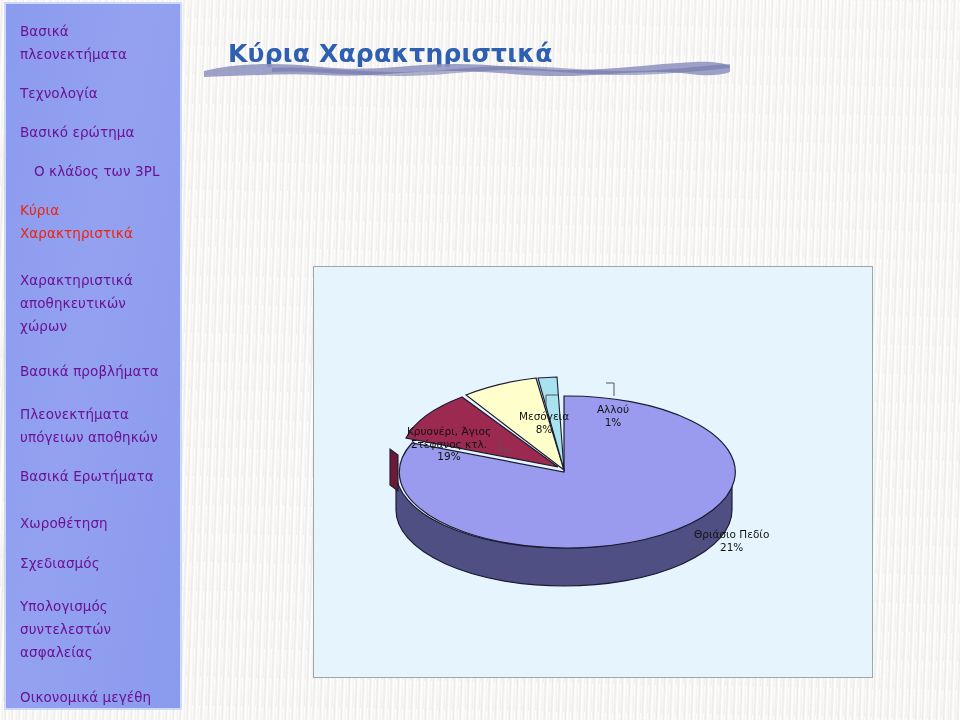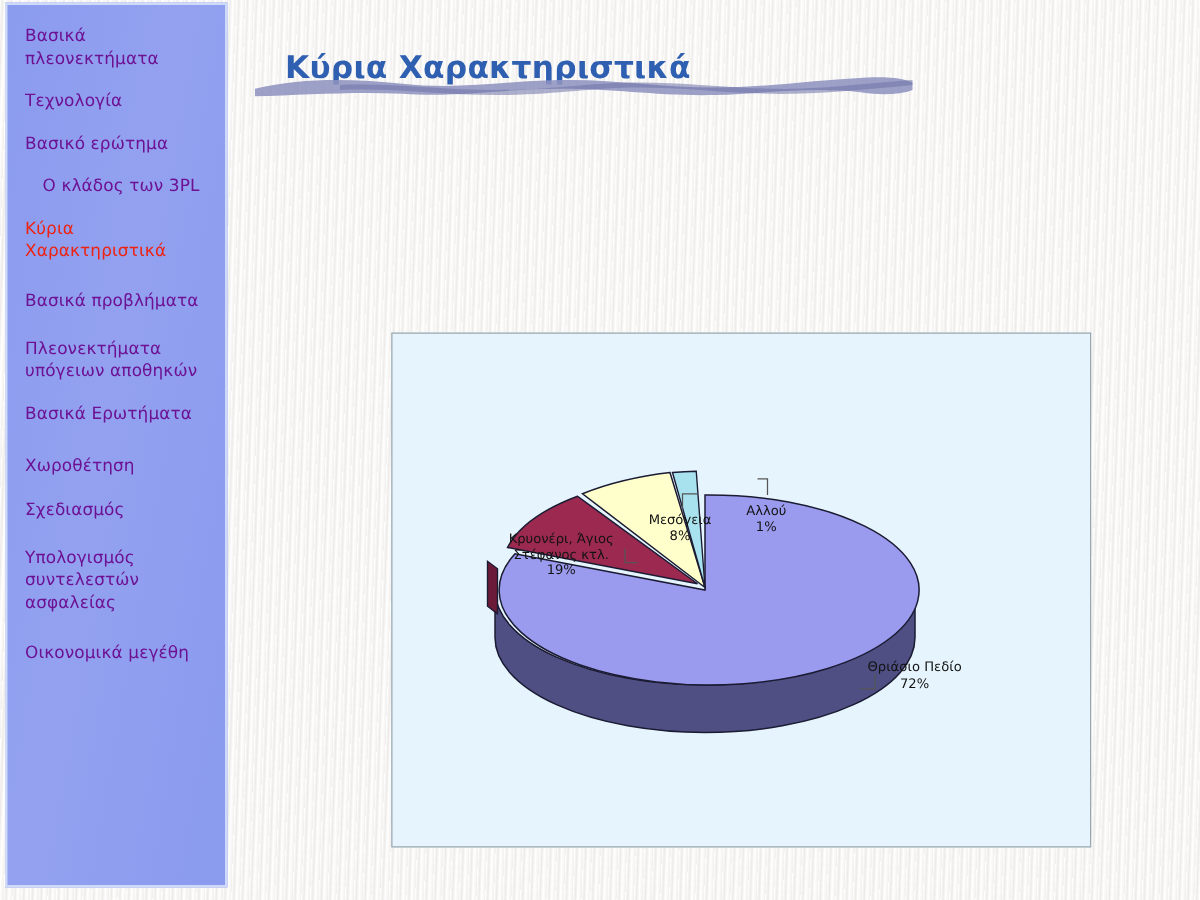--- a/index.html
+++ b/index.html
@@ -38,21 +38,21 @@
     width: 178px; height: 708px;
     background: #8c9cee;
     background-image: linear-gradient(100deg, #8b9bee 0%, #93a1f0 45%, #8a9aed 100%);
     border: 2px solid #cfd9f8;
     box-sizing: border-box;
     overflow: hidden;
   }
   .nav-item {
     color: #6d1193;
     font-size: 13.5px;
-    line-height: 18px;
+    line-height: 23px;
     padding-left: 14px;
     padding-right: 4px;
     font-family: "DejaVu Sans", sans-serif;
     letter-spacing: 0.1px;
   }
   .nav-item.active { color: #ee2211; }
 
   
   #title {
     position: absolute;
@@ -114,20 +114,21 @@
 <body>
 
 <div id="slide">
 
   <nav id="sidebar">
     <div class="nav-item" style="margin-top:16px;">Βασικά πλεονεκτήματα</div>
     <div class="nav-item" style="margin-top:16px;">Τεχνολογία</div>
     <div class="nav-item" style="margin-top:16px;">Βασικό ερώτημα</div>
     <div class="nav-item" style="margin-top:16px;padding-left:28px;">Ο κλάδος των 3PL</div>
     <div class="nav-item active" style="margin-top:16px;">Κύρια Χαρακτηριστικά</div>
+    <div class="nav-item" style="margin-top:24px;">Χαρακτηριστικά αποθηκευτικών χώρων</div>
     <div class="nav-item" style="margin-top:22px;">Βασικά προβλήματα</div>
     <div class="nav-item" style="margin-top:20px;">Πλεονεκτήματα υπόγειων αποθηκών</div>
     <div class="nav-item" style="margin-top:16px;">Βασικά Ερωτήματα</div>
     <div class="nav-item" style="margin-top:24px;">Χωροθέτηση</div>
     <div class="nav-item" style="margin-top:17px;">Σχεδιασμός</div>
     <div class="nav-item" style="margin-top:20px;">Υπολογισμός συντελεστών ασφαλείας</div>
     <div class="nav-item" style="margin-top:22px;">Οικονομικά μεγέθη</div>
   </nav>
 
   <h1 id="title">Κύρια Χαρακτηριστικά</h1>
@@ -177,17 +178,17 @@
       <span>8%</span>
     </div>
 
     <div class="pielabel" id="lbl-allou">
       <span>Αλλού</span><br>
       <span>1%</span>
     </div>
 
     <div class="pielabel" id="lbl-thriasio">
       <span>Θριάσιο Πεδίο</span><br>
-      <span style="display:inline-block;padding-left:26px;">72%</span>
+      <span style="display:inline-block;padding-left:26px;">21%</span>
     </div>
 
   </div>
 </div>
 
 </body></html>

